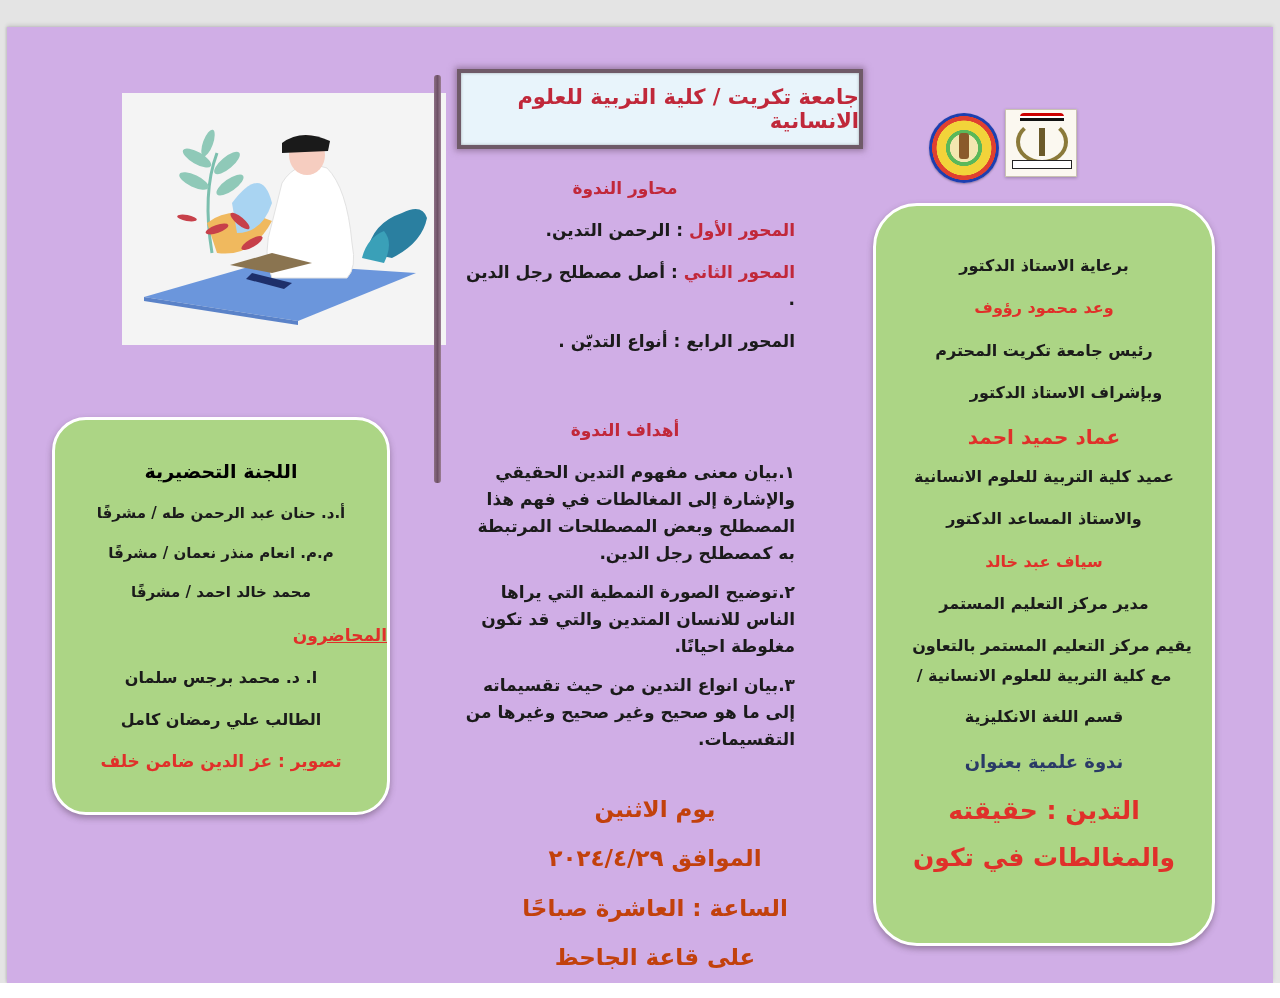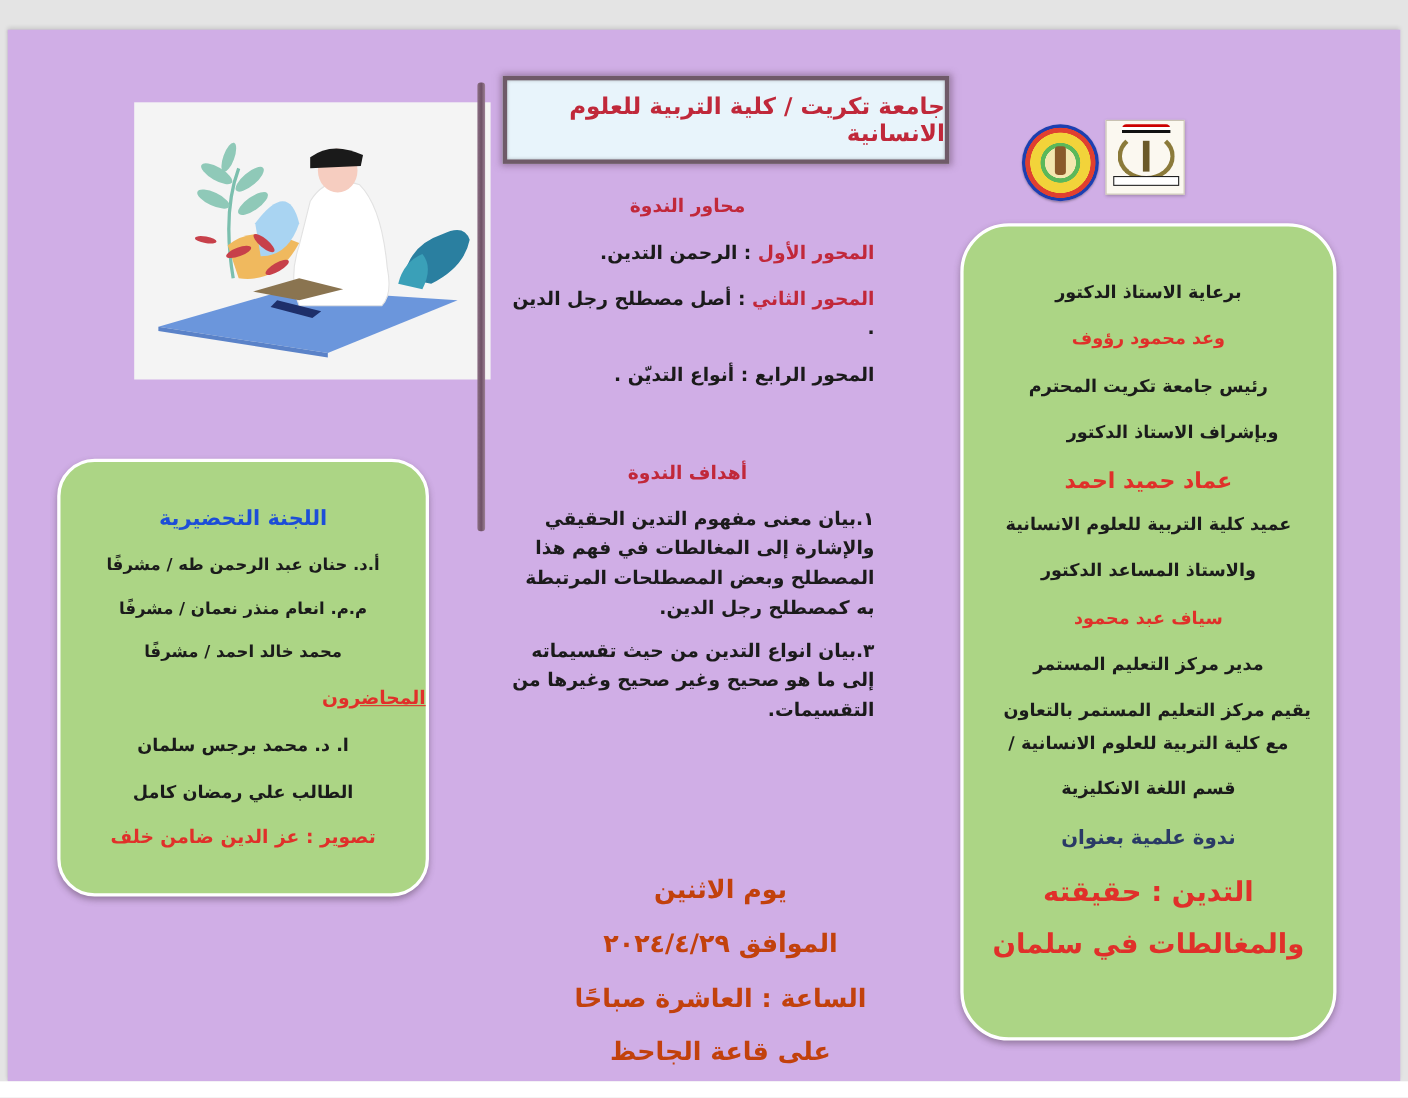--- a/index.html
+++ b/index.html
@@ -53,21 +53,21 @@
       position: absolute; background: #acd585;
       border: 3px solid #ffffff; border-radius: 34px;
       box-shadow: 0 3px 6px rgba(80,60,80,0.45);
     }
     .card-left { left: 52px; top: 417px; width: 338px; height: 398px; }
     .card-right { left: 873px; top: 203px; width: 342px; height: 743px; border-radius: 44px; }
 
     .line { position: absolute; left: 0; width: 100%; direction: rtl; text-align: center; font-weight: bold; white-space: nowrap; }
     .black { color: #1b1b1b; }
     .red { color: #e0302a; }
-    .darkred { color: #1d4ed8; }
+    .darkred { color: #000000; }
     .navy { color: #2a3a66; }
 
     .col-mid { position: absolute; left: 455px; width: 340px; direction: rtl; text-align: right; font-weight: bold; color: #1b1b1b; font-size: 17px; line-height: 27px; }
     .col-mid .head { text-align: center; color: #c1283a; font-size: 17px; }
     .lbl { color: #c1283a; }
     .date { position: absolute; left: 500px; width: 310px; direction: rtl; text-align: center; font-weight: bold; color: #c2410c; font-size: 23px; }
   </style>
 </head>
 <body>
 
@@ -126,20 +126,21 @@
 <div class="col-mid" style="top:175px;">
   <div class="head">محاور الندوة</div>
   <div style="margin-top:15px;"><span class="lbl">المحور الأول</span><span> : الرحمن التدين.</span></div>
   <div style="margin-top:15px;"><span class="lbl">المحور الثاني</span><span> : أصل مصطلح رجل الدين .</span></div>
   <div style="margin-top:15px;"><span>المحور الرابع</span><span> : أنواع التديّن .</span></div>
 </div>
 
 <div class="col-mid" style="top:417px;">
   <div class="head">أهداف الندوة</div>
   <div style="margin-top:15px;">١.بيان معنى مفهوم التدين الحقيقي والإشارة إلى المغالطات في فهم هذا المصطلح وبعض المصطلحات المرتبطة به كمصطلح رجل الدين.</div>
+  <div style="margin-top:12px;">٢.توضيح الصورة النمطية التي يراها الناس للانسان المتدين والتي قد تكون مغلوطة احيانًا.</div>
   <div style="margin-top:12px;">٣.بيان انواع التدين من حيث تقسيماته إلى ما هو صحيح وغير صحيح وغيرها من التقسيمات.</div>
 </div>
 
 <div class="date" style="top:796px;">يوم الاثنين</div>
 <div class="date" style="top:845px;">الموافق  ٢٠٢٤/٤/٢٩</div>
 <div class="date" style="top:895px;">الساعة : العاشرة صباحًا</div>
 <div class="date" style="top:944px;">على قاعة الجاحظ</div>
 
 <div class="card card-left">
   <div class="line darkred" style="top:40px;font-size:19px;">اللجنة التحضيرية</div>
@@ -153,21 +154,21 @@
 </div>
 
 <div class="card card-right">
   <div class="line black" style="top:50px;font-size:16px;">برعاية الاستاذ الدكتور</div>
   <div class="line red" style="top:92px;font-size:16px;">وعد محمود رؤوف</div>
   <div class="line black" style="top:135px;font-size:16px;">رئيس جامعة تكريت المحترم</div>
   <div class="line black" style="top:177px;font-size:16px;margin-left:22px;">وبإشراف الاستاذ الدكتور</div>
   <div class="line red" style="top:219px;font-size:20px;">عماد حميد احمد</div>
   <div class="line black" style="top:261px;font-size:16px;">عميد كلية التربية للعلوم الانسانية</div>
   <div class="line black" style="top:303px;font-size:16px;">والاستاذ المساعد الدكتور</div>
-  <div class="line red" style="top:346px;font-size:16px;">سياف عبد محمود</div>
+  <div class="line red" style="top:346px;font-size:16px;">سياف عبد خالد</div>
   <div class="line black" style="top:388px;font-size:16px;">مدير مركز التعليم المستمر</div>
   <div class="line black" style="top:430px;font-size:16px;padding-left:16px;">يقيم مركز التعليم المستمر بالتعاون</div>
   <div class="line black" style="top:460px;font-size:16px;">مع كلية التربية للعلوم الانسانية /</div>
   <div class="line black" style="top:501px;font-size:16px;">قسم اللغة الانكليزية</div>
   <div class="line navy" style="top:545px;font-size:18px;">ندوة علمية بعنوان</div>
   <div class="line red" style="top:590px;font-size:25px;">التدين : حقيقته</div>
-  <div class="line red" style="top:637px;font-size:25px;">والمغالطات في سلمان</div>
+  <div class="line red" style="top:637px;font-size:25px;">والمغالطات في تكون</div>
 </div>
 
 </body></html>

